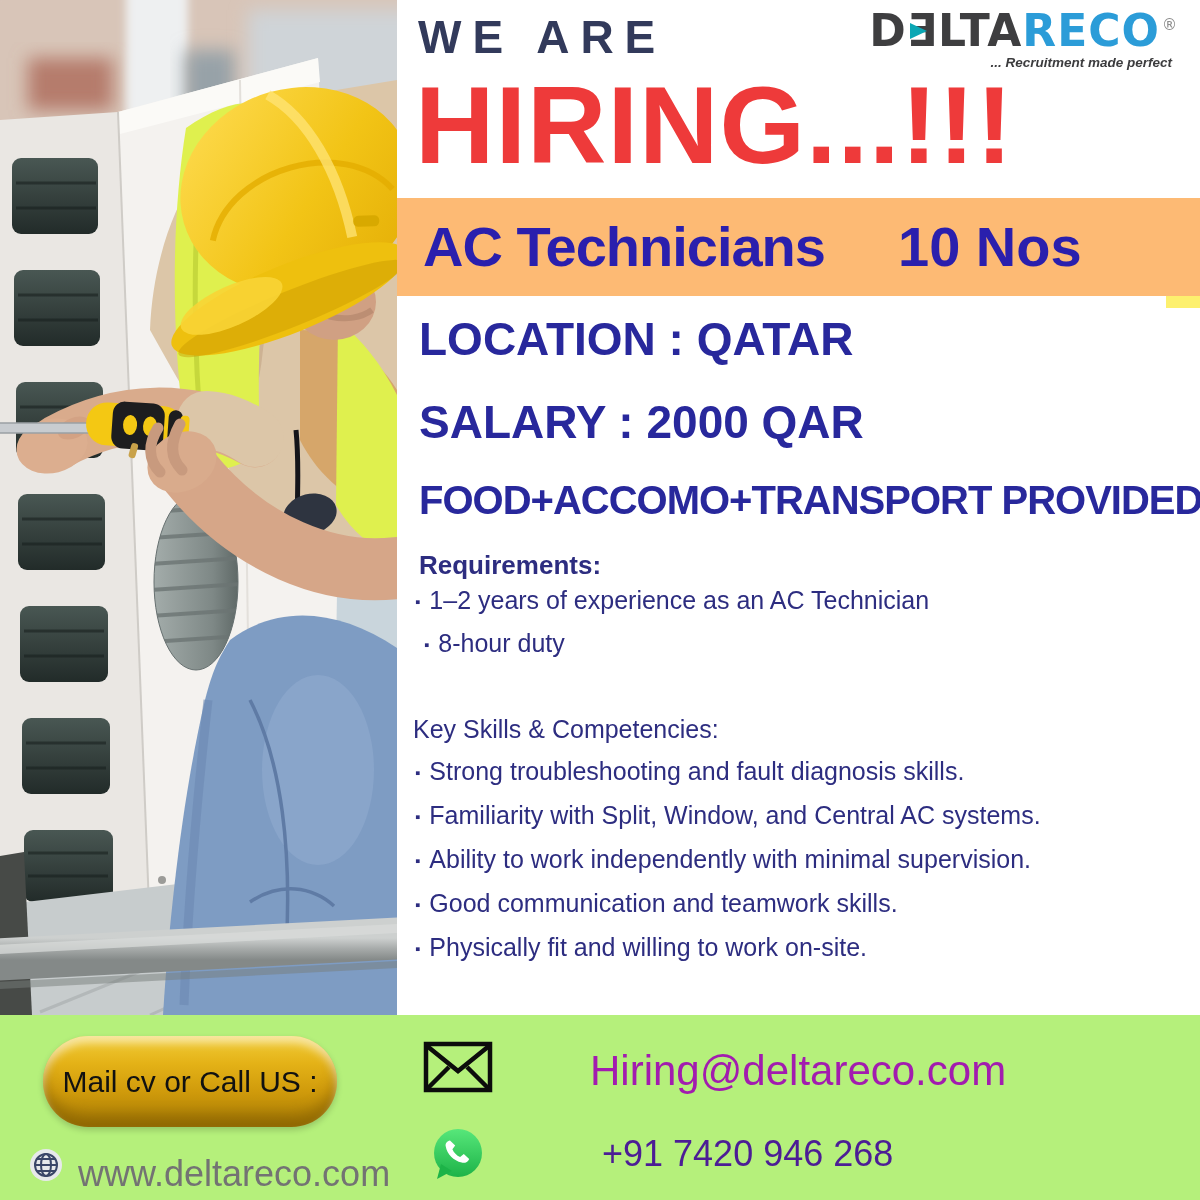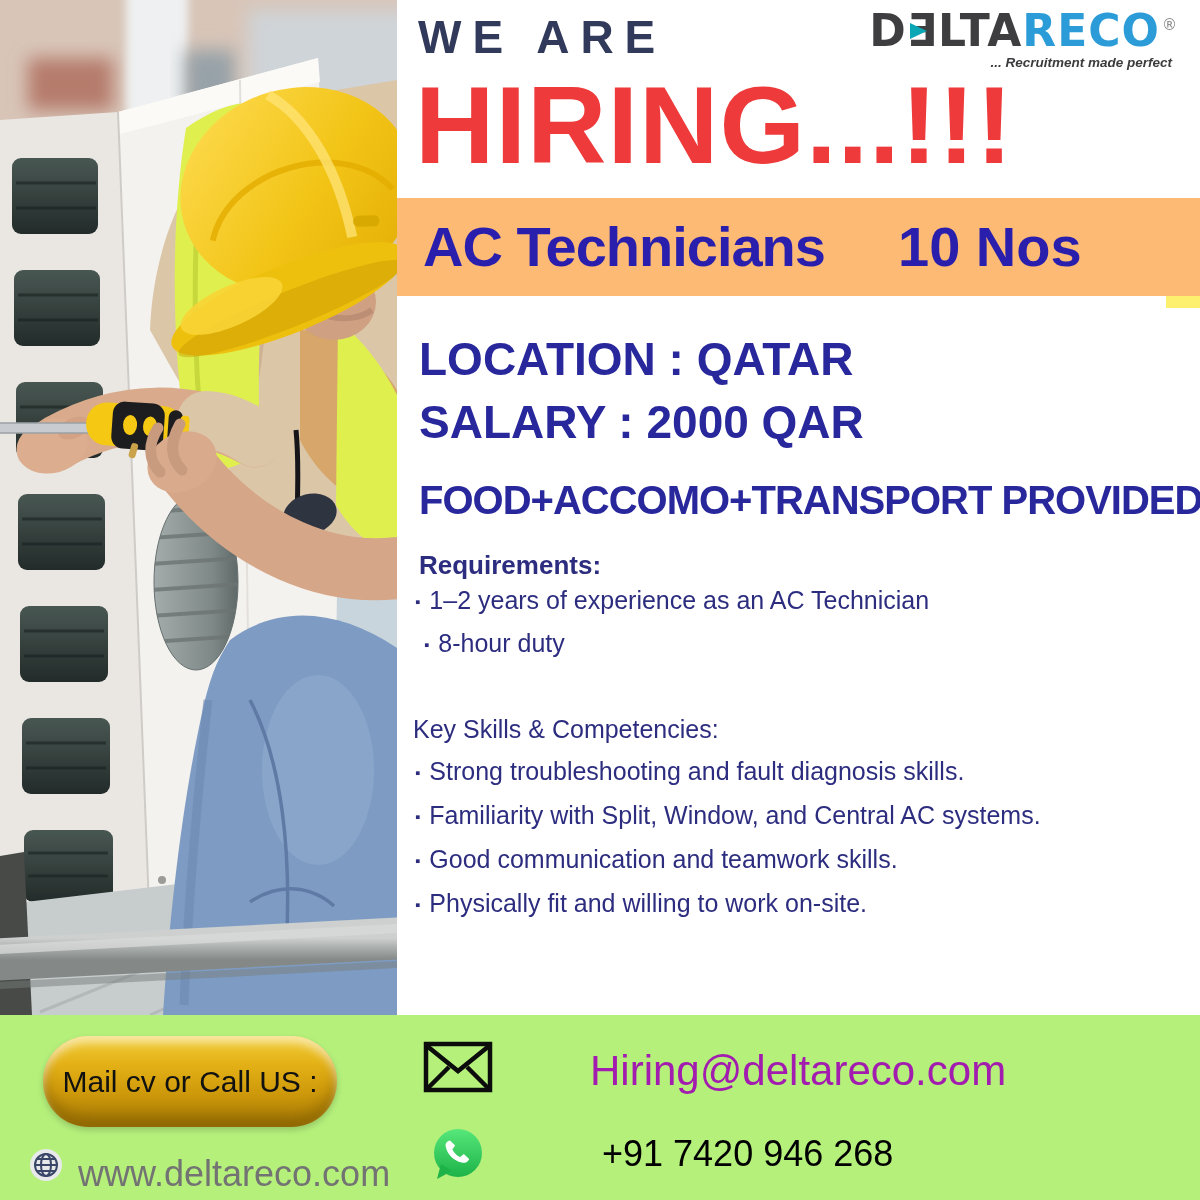--- a/index.html
+++ b/index.html
@@ -27,21 +27,21 @@
   .logo-arrow{position:absolute;left:3px;top:50%;margin-top:-8px;width:0;height:0;
     border-left:17px solid #0ba7b4;border-top:8px solid transparent;border-bottom:8px solid transparent;}
   .logo-reco{color:#2b9cd8;}
   .logo-reg{font-size:15px;color:#8a8a8a;vertical-align:super;font-weight:normal;margin-left:2px;}
   .logo-tagline{font-size:13.5px;font-style:italic;font-weight:bold;color:#3c3c3e;margin-top:1px;padding-right:6px;}
   .band{position:absolute;left:0;top:198px;width:803px;height:98px;background:#fdba74;}
   .band-title{position:absolute;left:26px;top:0;line-height:98px;font-size:56px;font-weight:bold;color:#2a1fad;letter-spacing:-1px;white-space:nowrap;}
   .band-count{position:absolute;left:485px;top:0;line-height:98px;font-size:56px;font-weight:bold;color:#2a1fad;white-space:nowrap;margin-left:16px;}
   .band-corner{position:absolute;right:0;top:296px;width:34px;height:12px;background:#fdf06e;}
   .detail{position:absolute;left:22px;font-weight:bold;color:#28289c;white-space:nowrap;}
-  .detail.location{top:312px;font-size:46px;margin-top:20px;}
+  .detail.location{top:312px;font-size:46px;}
   .detail.salary{top:395px;font-size:46px;}
   .detail.benefits{top:478px;font-size:40px;letter-spacing:-1px;}
   .req-heading{position:absolute;left:22px;top:550px;font-size:26px;font-weight:bold;color:#2d2d80;text-align:center;}
   .blist{position:absolute;left:18px;margin:0;padding:0;list-style:none;}
   .blist.req{top:586px;}
   .blist.skl{top:757px;}
   .blist li{line-height:28px;margin-bottom:13px;font-size:25px;color:#2d2d80;white-space:nowrap;}
   .blist.skl li{margin-bottom:14px;}
   .blist.req li:nth-of-type(2),.blist.req li:nth-of-type(3){padding-left:9px;}
   .bl{display:inline-block;font-size:15px;vertical-align:2px;margin-right:9px;color:#2d2d80;}
@@ -51,21 +51,21 @@
   .cta-pill{
     position:absolute;left:43px;top:21px;width:294px;height:91px;border-radius:46px;
     background:linear-gradient(180deg,#f2cd38 0%,#e4b217 30%,#cf9a0b 62%,#a87c04 100%);
     box-shadow:inset 0 7px 9px rgba(255,255,255,.55), inset 0 -12px 14px rgba(110,78,0,.45), 0 3px 6px rgba(0,0,0,.18);
     display:flex;align-items:center;justify-content:center;border:none;cursor:pointer;
   }
   .cta-pill span{font-size:30px;color:#111;font-family:"Liberation Sans",sans-serif;}
   .mail-icon{position:absolute;left:423px;top:26px;}
   .email-text{position:absolute;left:590px;top:32px;font-size:42px;color:#a21caf;white-space:nowrap;}
   .wa-icon{position:absolute;left:431px;top:112px;}
-  .phone-text{position:absolute;left:602px;top:118px;font-size:36px;color:#000000;white-space:nowrap;text-align:center;}
+  .phone-text{position:absolute;left:602px;top:118px;font-size:36px;color:#4c1d95;white-space:nowrap;text-align:center;}
   .globe-icon{position:absolute;left:30px;top:134px;}
   .site-text{position:absolute;left:78px;top:138px;font-size:36px;color:#737373;white-space:nowrap;}
   a{color:inherit;text-decoration:none;}
 </style>
 </head>
 <body>
 
 <div class="poster">
 
   <div class="photo">
@@ -261,20 +261,21 @@
       </ul>
 
     <div class="skl-heading">Key Skills &amp; Competencies:</div>
     <ul class="blist skl">
 
 
         <li><span class="bl">▪</span><span>Strong troubleshooting and fault diagnosis skills.</span></li>
 
         <li><span class="bl">▪</span><span>Familiarity with Split, Window, and Central AC systems.</span></li>
 
+        <li><span class="bl">▪</span><span>Ability to work independently with minimal supervision.</span></li>
 
         <li><span class="bl">▪</span><span>Good communication and teamwork skills.</span></li>
 
         <li><span class="bl">▪</span><span>Physically fit and willing to work on-site.</span></li>
       </ul>
   </div>
 
   <div class="footer">
 
     <button class="cta-pill">

